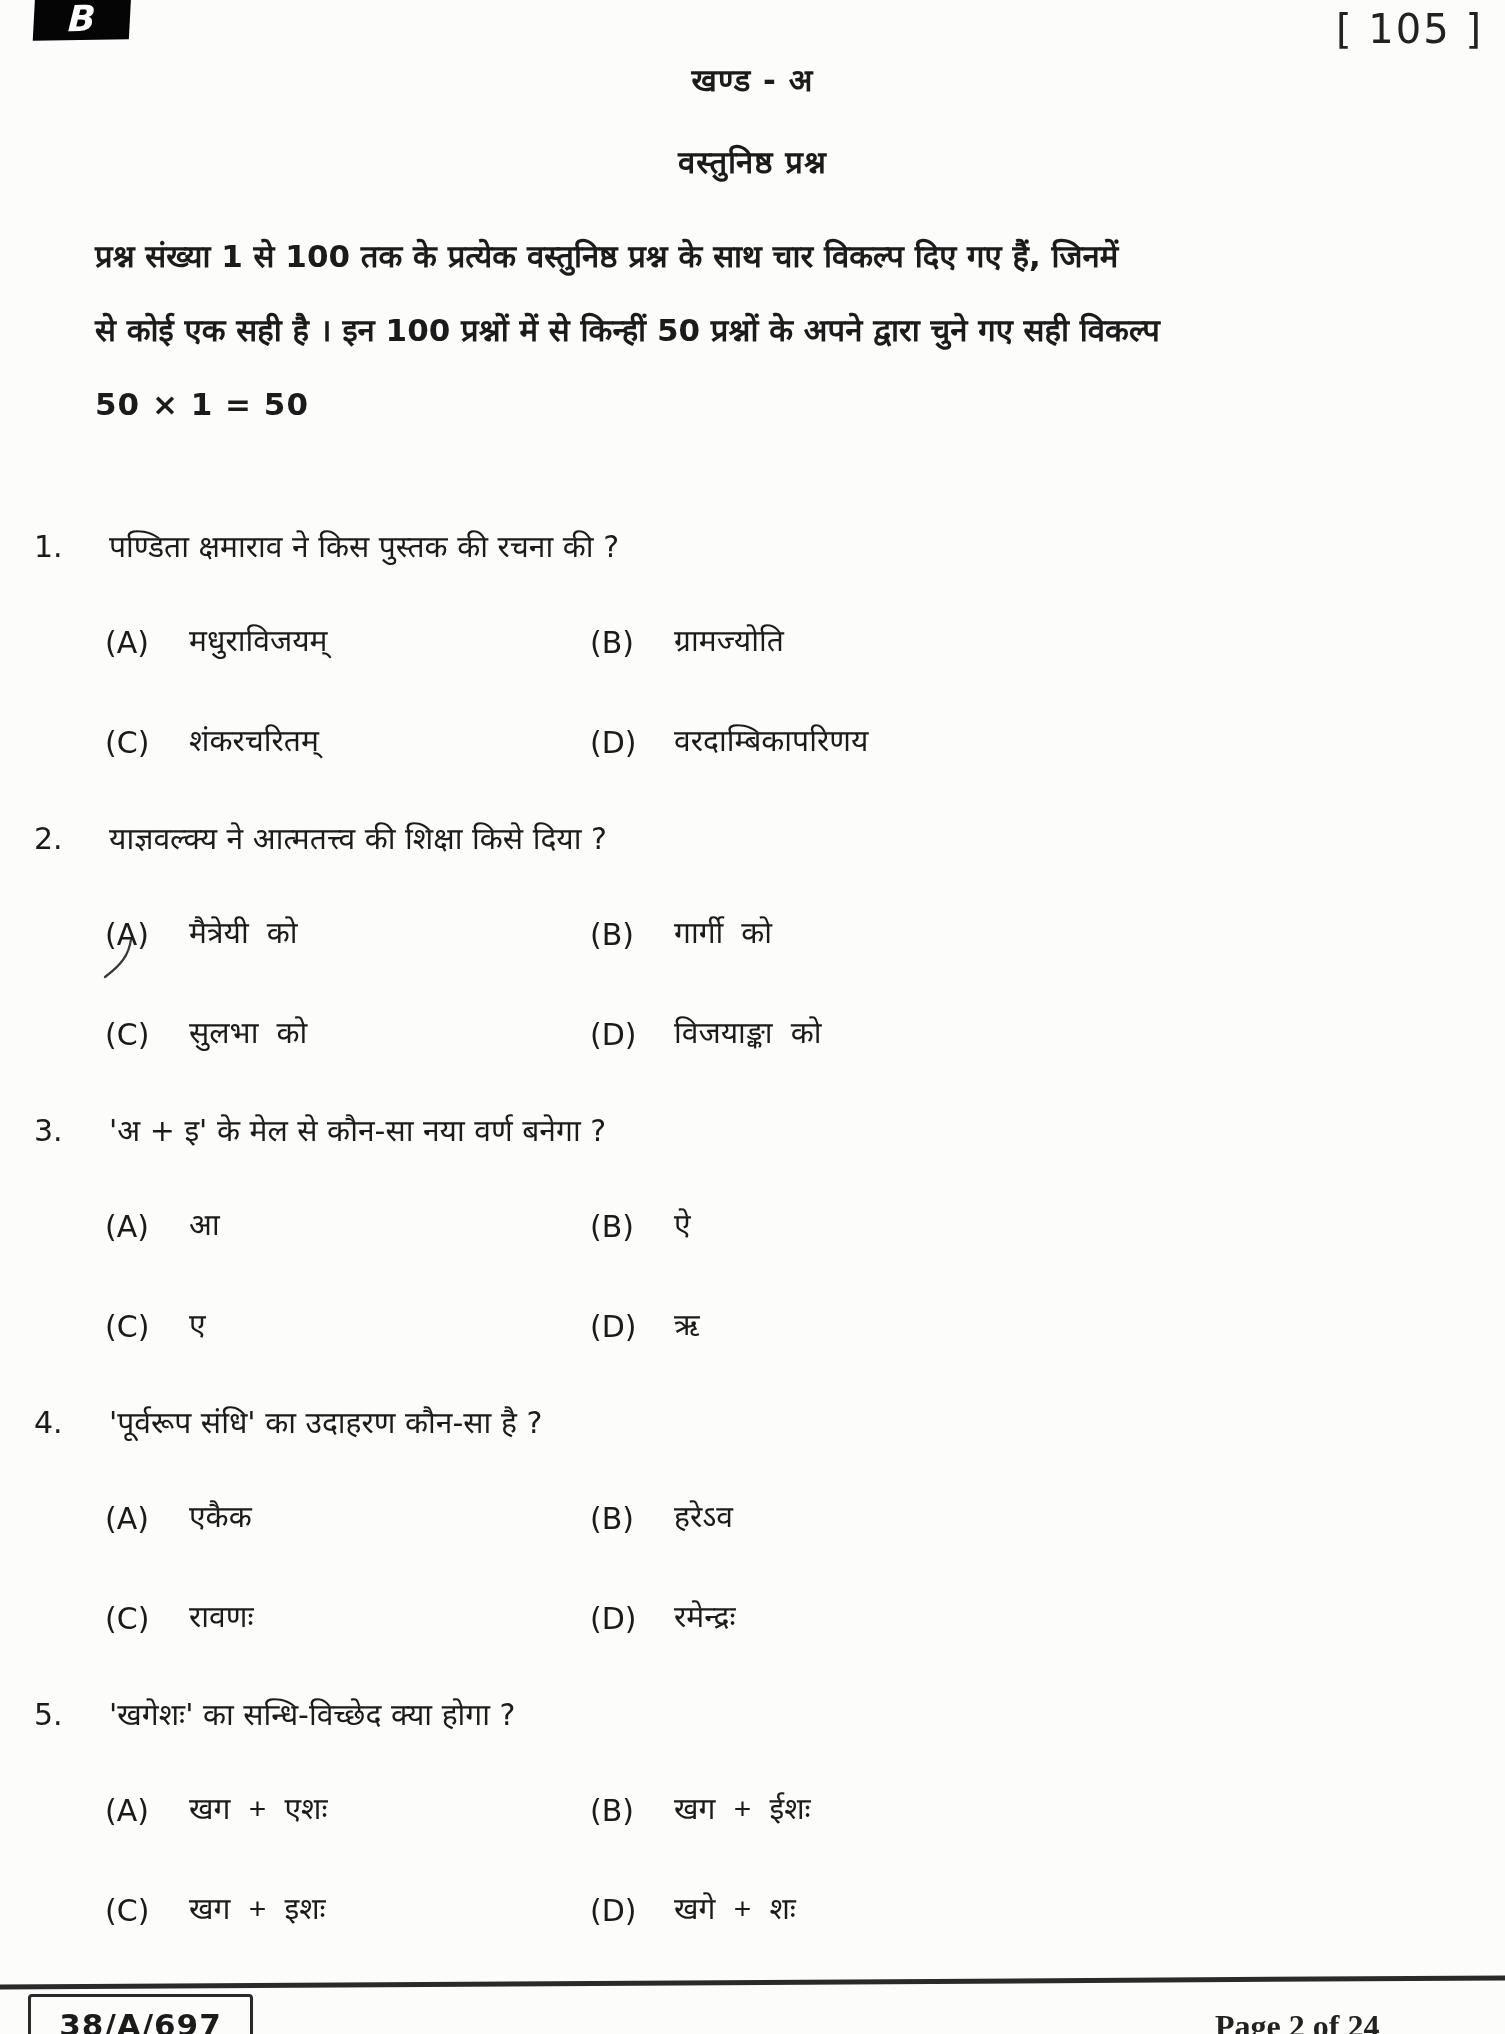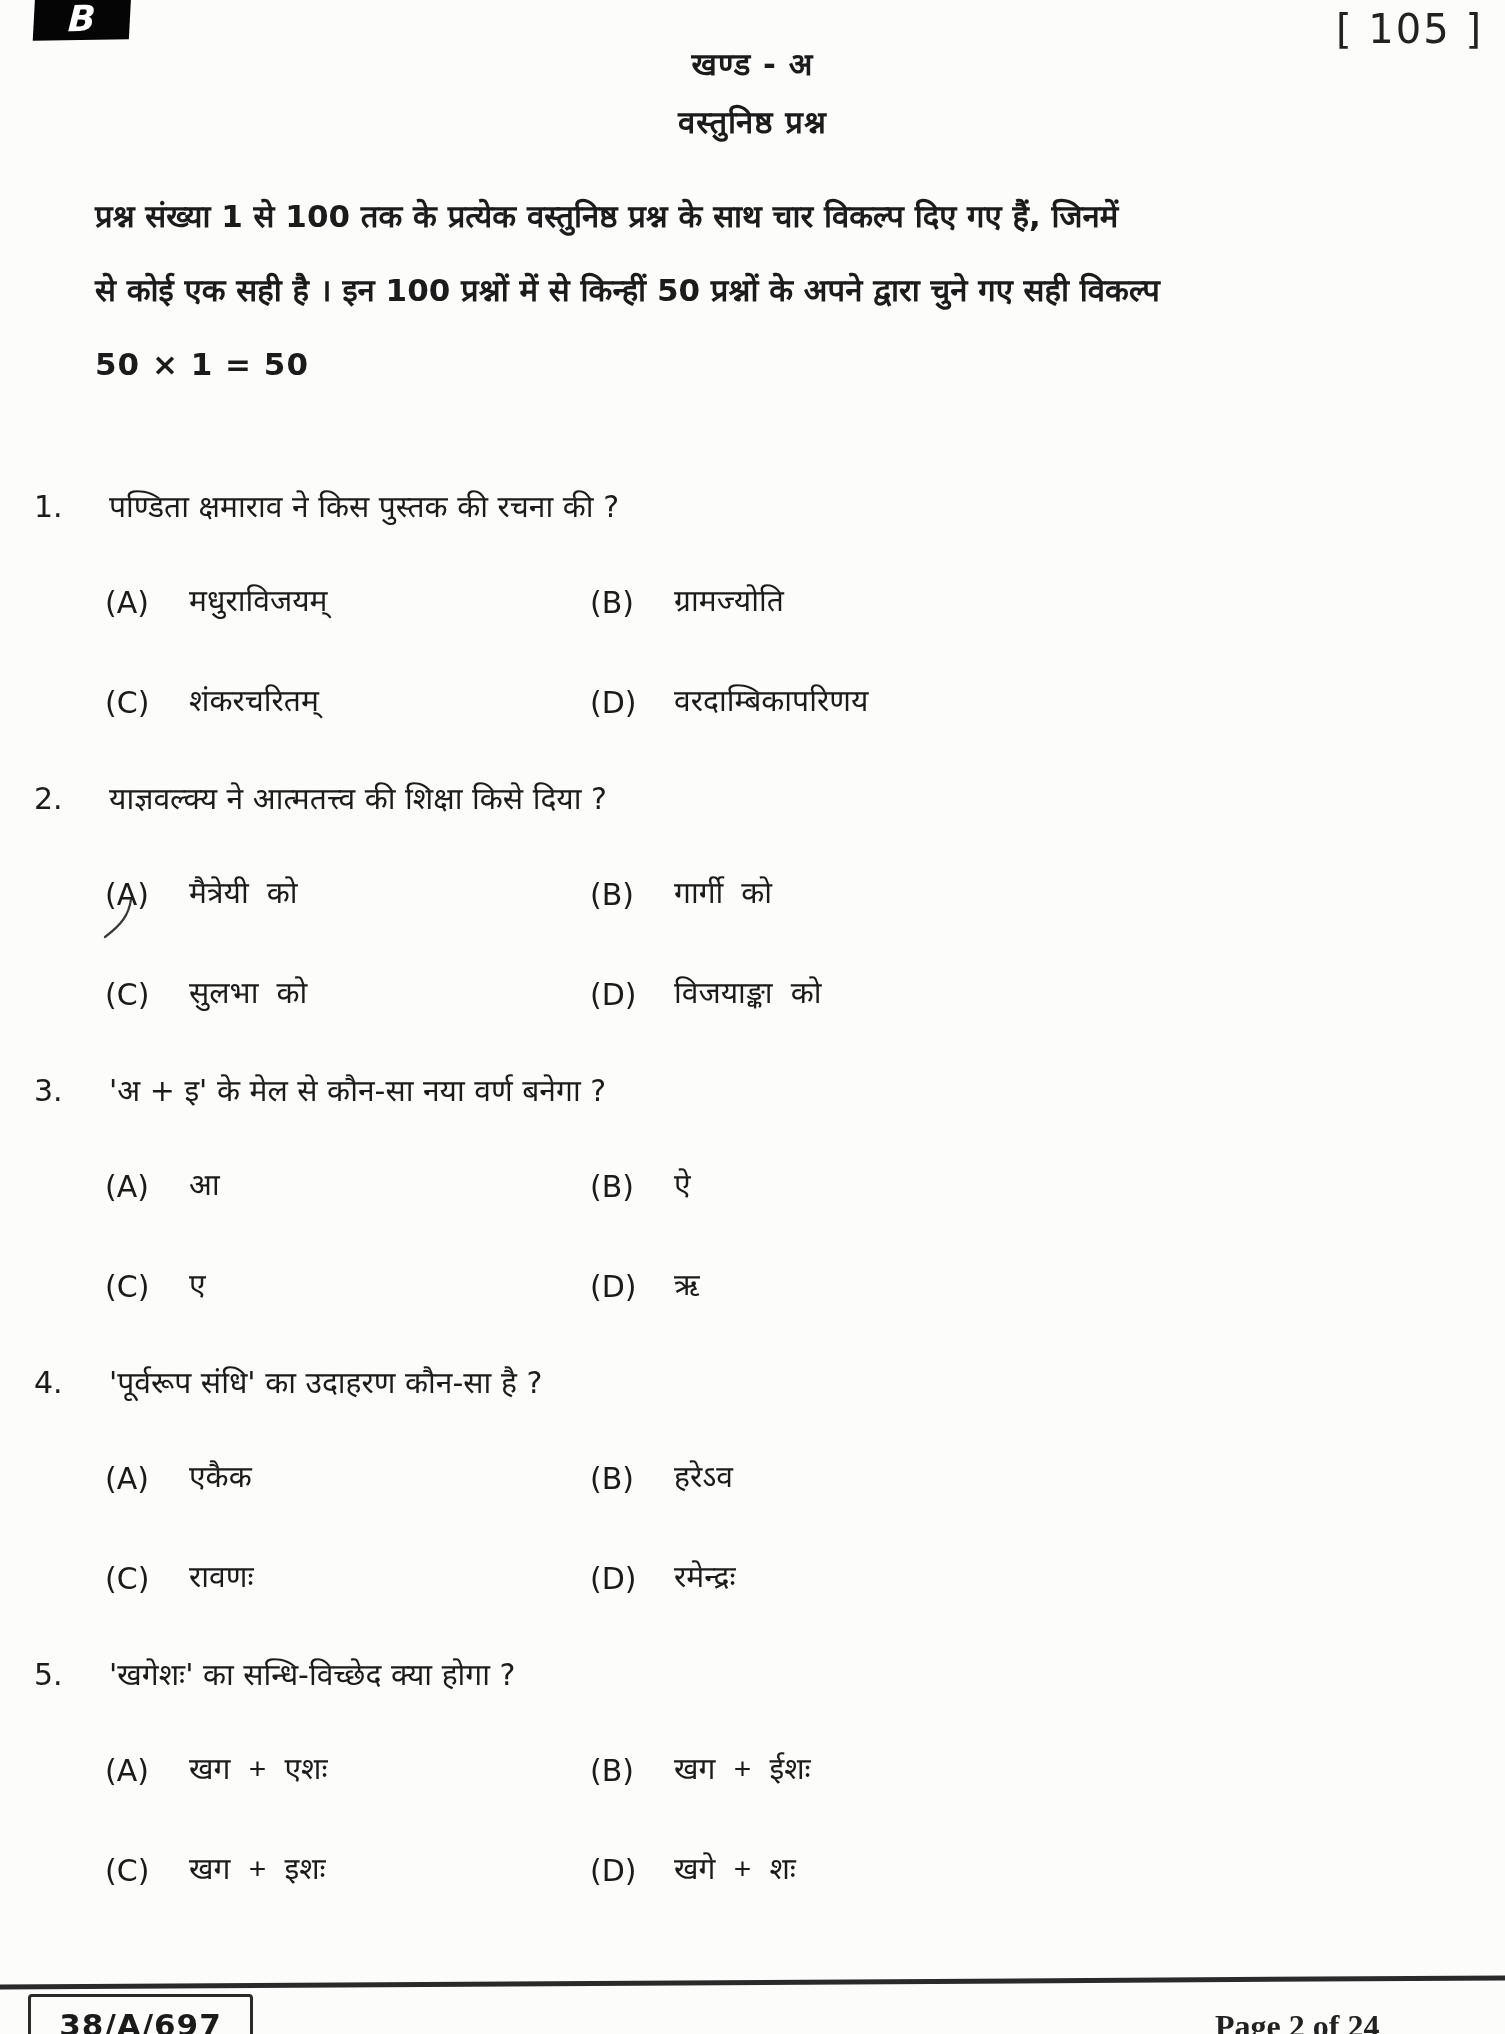--- a/index.html
+++ b/index.html
@@ -27,22 +27,22 @@
   
   .pageno{
     position:absolute;right:22px;top:6px;
     font-size:40px;font-weight:400;letter-spacing:2px;
     color:#222;
   }
   .h1,.h2{
     text-align:center;font-weight:700;font-size:31px;
     letter-spacing:1px;
   }
-  .h1{padding-top:42px;}
-  .h2{margin-top:16px;}
+  .h1{padding-top:58px;}
+  .h2{margin-top:40px;}
   .instr{
     margin:48px 55px 0 95px;
     font-size:31px;font-weight:700;
   }
   .iline{margin-bottom:22px;line-height:52px;}
   .iline.last{display:flex;justify-content:space-between;align-items:baseline;}
   .marks{font-weight:700;letter-spacing:1px;white-space:nowrap;text-align:right;}
   .questions{margin:95px 30px 0 30px;font-size:30px;font-weight:500;}
   .q + .q{margin-top:52px;}
   .qrow{display:flex;line-height:44px;}

